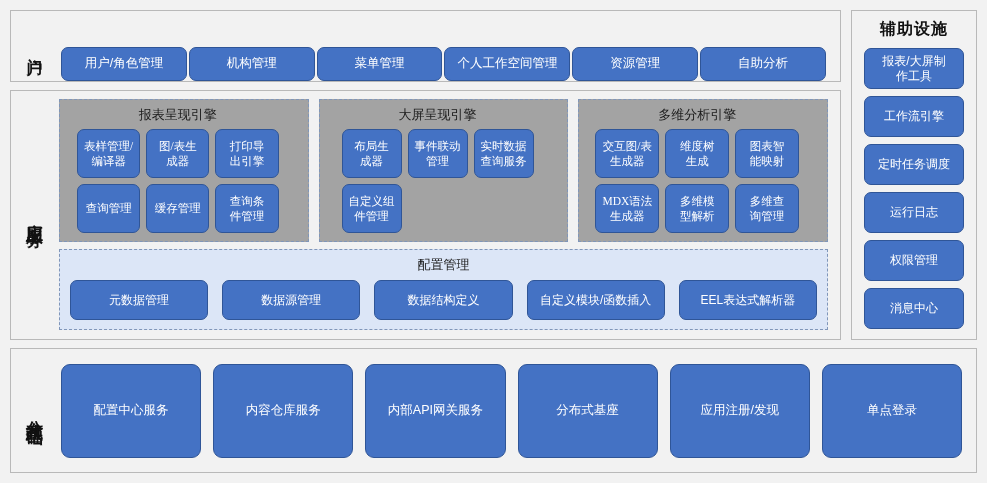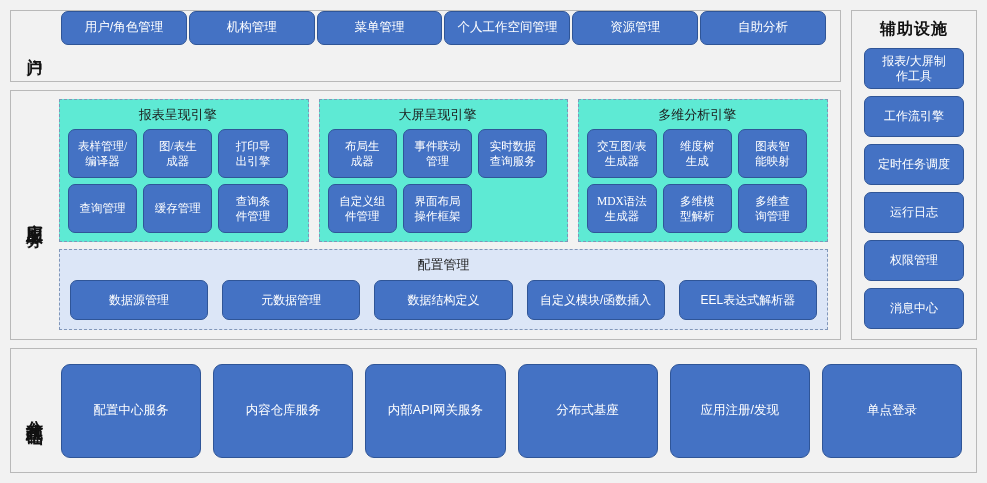--- a/index.html
+++ b/index.html
@@ -61,21 +61,21 @@
     line-height: 1.05;
     user-select: none;
   }
   .side-label.tall { font-size: 17px; }
 
   
   .portal { height: 72px; }
   .portal .body {
     flex: 1 1 auto;
     display: flex;
-    align-items: flex-start;
+    align-items: flex-end;
     justify-content: space-between;
     gap: 2px;
     padding: 0 14px 0 4px;
   }
 
   
   .btn {
     background: #4472c4;
     border: 1px solid #2f5597;
     border-radius: 7px;
@@ -109,27 +109,28 @@
   }
   .engines-row {
     display: flex;
     flex-direction: row;
     gap: 10px;
     flex: 1 1 auto;
     min-height: 0;
   }
   .engine {
     flex: 1 1 0;
-    background: #5eead4;
+    background: #a3a3a3;
     border: 1px dashed #8096b9;
     box-sizing: border-box;
     padding: 4px 20px 8px 8px;
     display: flex;
     flex-direction: column;
     min-width: 0;
+    align-items: center;
   }
   .engine-title {
     text-align: center;
     font-size: 13px;
     color: #1b1b1b;
     padding: 2px 0 5px 0;
     font-weight: normal;
   }
   .engine-grid {
     display: grid;
@@ -266,22 +267,20 @@
               <div class="engine-title">大屏呈现引擎</div>
               <div class="engine-grid">
                 <div class="btn">布局生
 成器</div>
                 <div class="btn">事件联动
 管理</div>
                 <div class="btn">实时数据
 查询服务</div>
                 <div class="btn">自定义组
 件管理</div>
-                <div class="btn">界面布局
-操作框架</div>
               </div>
             </div>
 
             <div class="engine">
               <div class="engine-title">多维分析引擎</div>
               <div class="engine-grid">
                 <div class="btn">交互图/表
 生成器</div>
                 <div class="btn">维度树
 生成</div>
@@ -294,22 +293,22 @@
                 <div class="btn">多维查
 询管理</div>
               </div>
             </div>
 
           </div>
 
           <div class="config">
             <div class="config-title">配置管理</div>
             <div class="config-row">
+              <div class="btn">元数据管理</div>
               <div class="btn">数据源管理</div>
-              <div class="btn">元数据管理</div>
               <div class="btn">数据结构定义</div>
               <div class="btn">自定义模块/函数插入</div>
               <div class="btn">EEL表达式解析器</div>
             </div>
           </div>
 
         </div>
       </div>
 
     </div>

